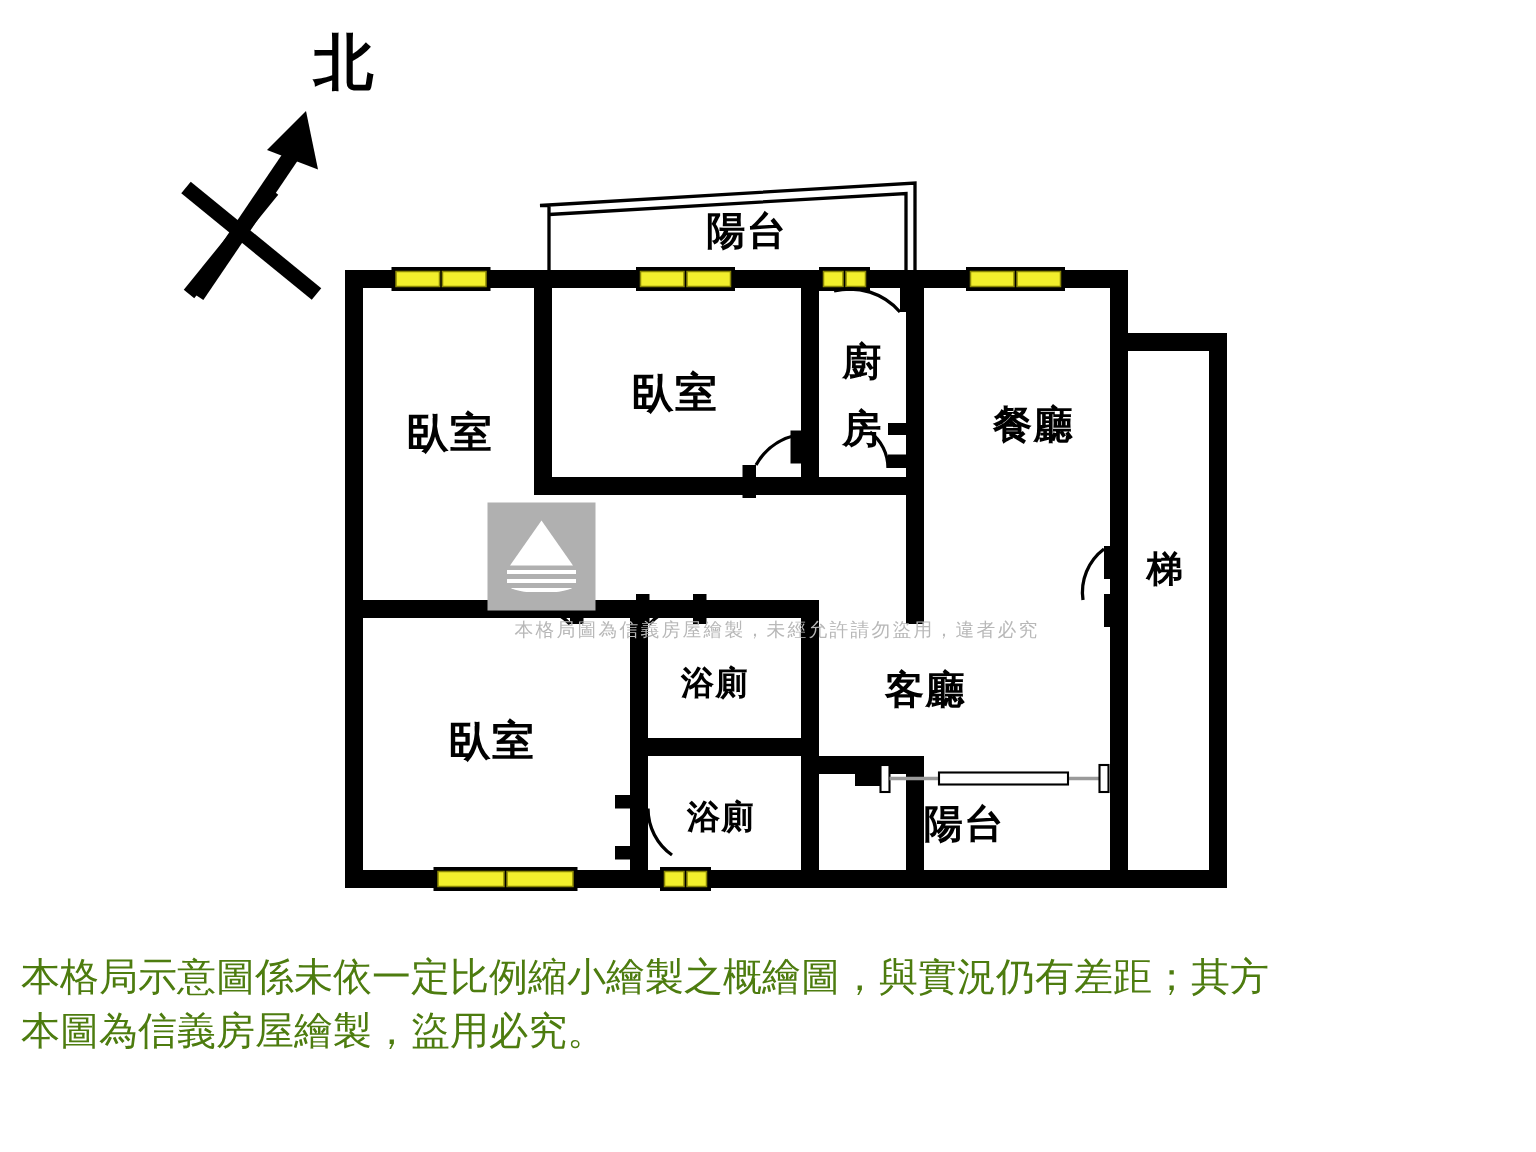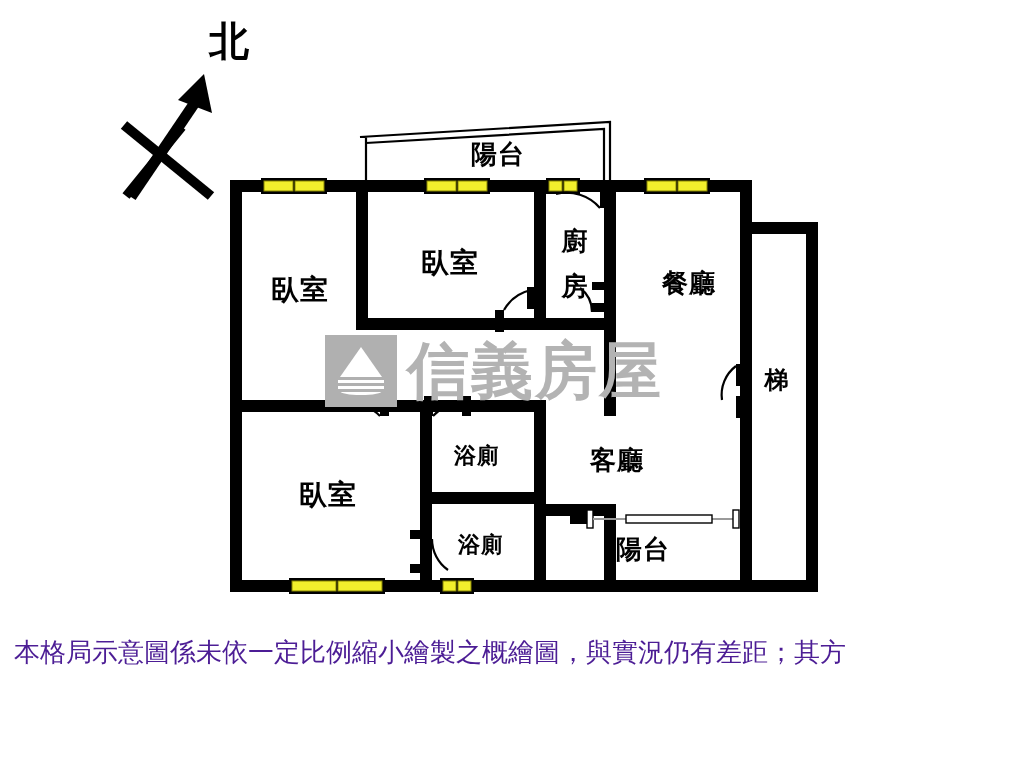--- a/index.html
+++ b/index.html
@@ -123,21 +123,21 @@
     pointer-events: none;
   }
   #disclaimer {
     position: absolute;
     left: 14px;
     top: 634px;
     width: 1000px;
     font-family: "DejaVu Serif", "Liberation Serif", serif;
     font-size: 26px;
     line-height: 36px;
-    color: #4c1d95;
+    color: #4d7c0f;
     letter-spacing: 0px;
   }
   #disclaimer p { margin: 0; }
 </style>
 </head>
 <body>
 
 <div id="page">
 
   <svg id="plan-svg" viewBox="0 0 1024 768">
@@ -307,20 +307,21 @@
     <text class="room-label rl-28" x="328" y="496">臥室</text>
     <text class="room-label rl-22" x="477" y="457">浴廁</text>
     <text class="room-label rl-22" x="481" y="546">浴廁</text>
     <text class="room-label rl-26" x="617" y="462">客廳</text>
     <text class="room-label rl-26" x="643" y="551">陽台</text>
 
   </svg>
 
   <div id="watermark-logo">
     <div id="wm-mark"></div>
-    <div id="wm-text">信義房屋</div>
   </div>
+  <div id="watermark-note">本格局圖為信義房屋繪製，未經允許請勿盜用，違者必究</div>
 
   <div id="disclaimer">
     <p>本格局示意圖係未依一定比例縮小繪製之概繪圖，與實況仍有差距；其方</p>
+    <p>本圖為信義房屋繪製，盜用必究。</p>
   </div>
 
 </div>
 
 </body></html>

